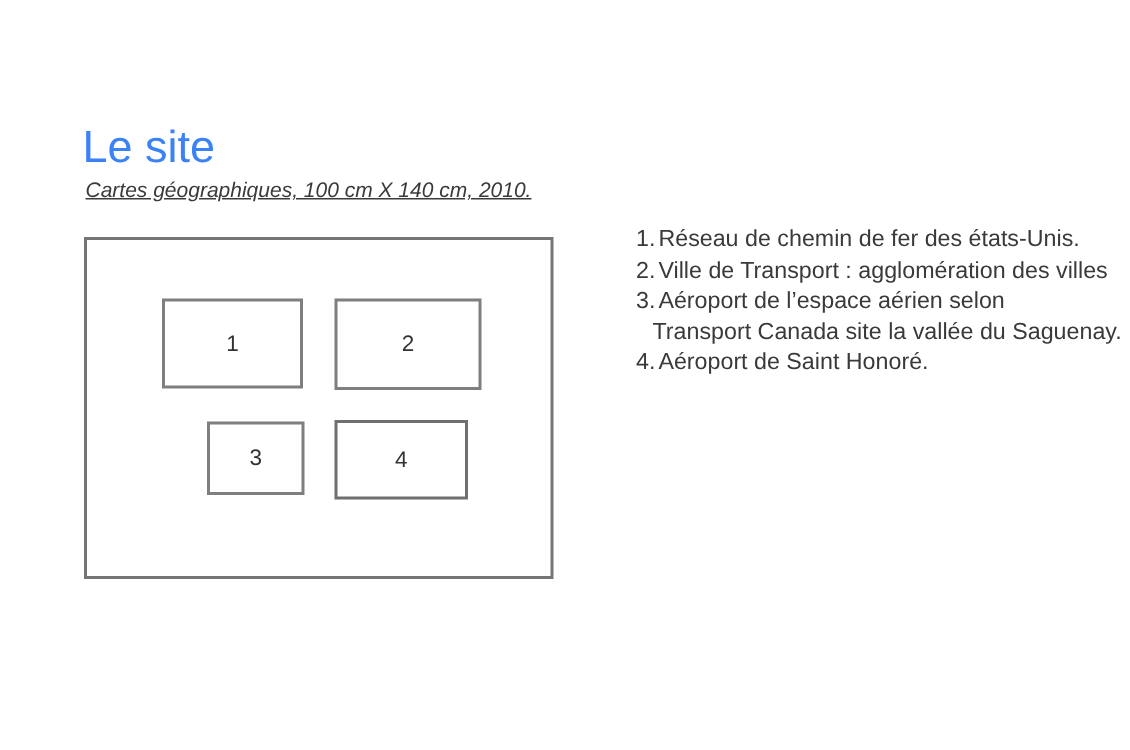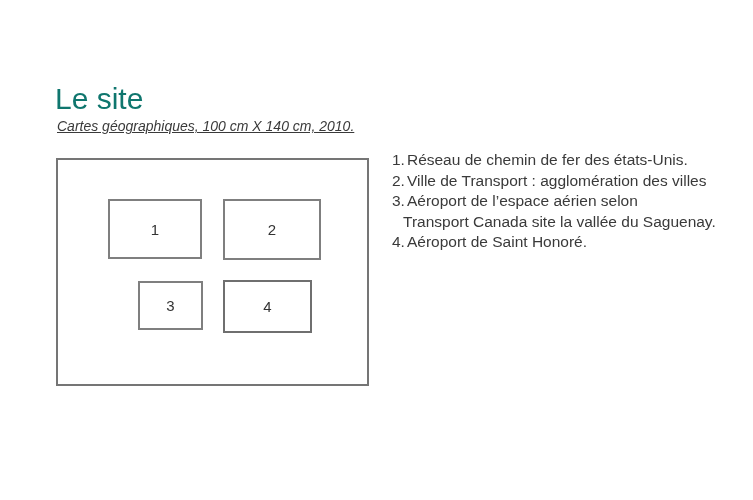--- a/index.html
+++ b/index.html
@@ -16,21 +16,21 @@
     color: #3a3a3a;
     overflow: hidden;
   }
   .title {
     position: absolute;
     left: 55px;
     top: 84px;
     font-size: 30px;
     line-height: 30px;
     font-weight: 400;
-    color: #0f766e;
+    color: #3b82f6;
     letter-spacing: 0px;
     text-align: right;
   }
   .subtitle {
     position: absolute;
     left: 57px;
     top: 118px;
     font-size: 14px;
     line-height: 17px;
     font-style: italic;
@@ -67,21 +67,21 @@
   .box-4 { left: 165px; top: 120px; width: 89px; height: 53px; border-color: #6f6f6f; }
   .legend {
     position: absolute;
     left: 392px;
     top: 150px;
     width: 330px;
     font-size: 15.5px;
     line-height: 20.5px;
     color: #3a3a3a;
   }
-  .legend-line { white-space: nowrap; }
+  .legend-line { white-space: nowrap; margin-left: 32px; }
   .legend-line .num { margin-right: 2px; }
   .legend-line.cont { padding-left: 11px; }
 </style>
 </head>
 <body>
 
 <div class="canvas">
 
   <div class="title">Le site</div>
 

